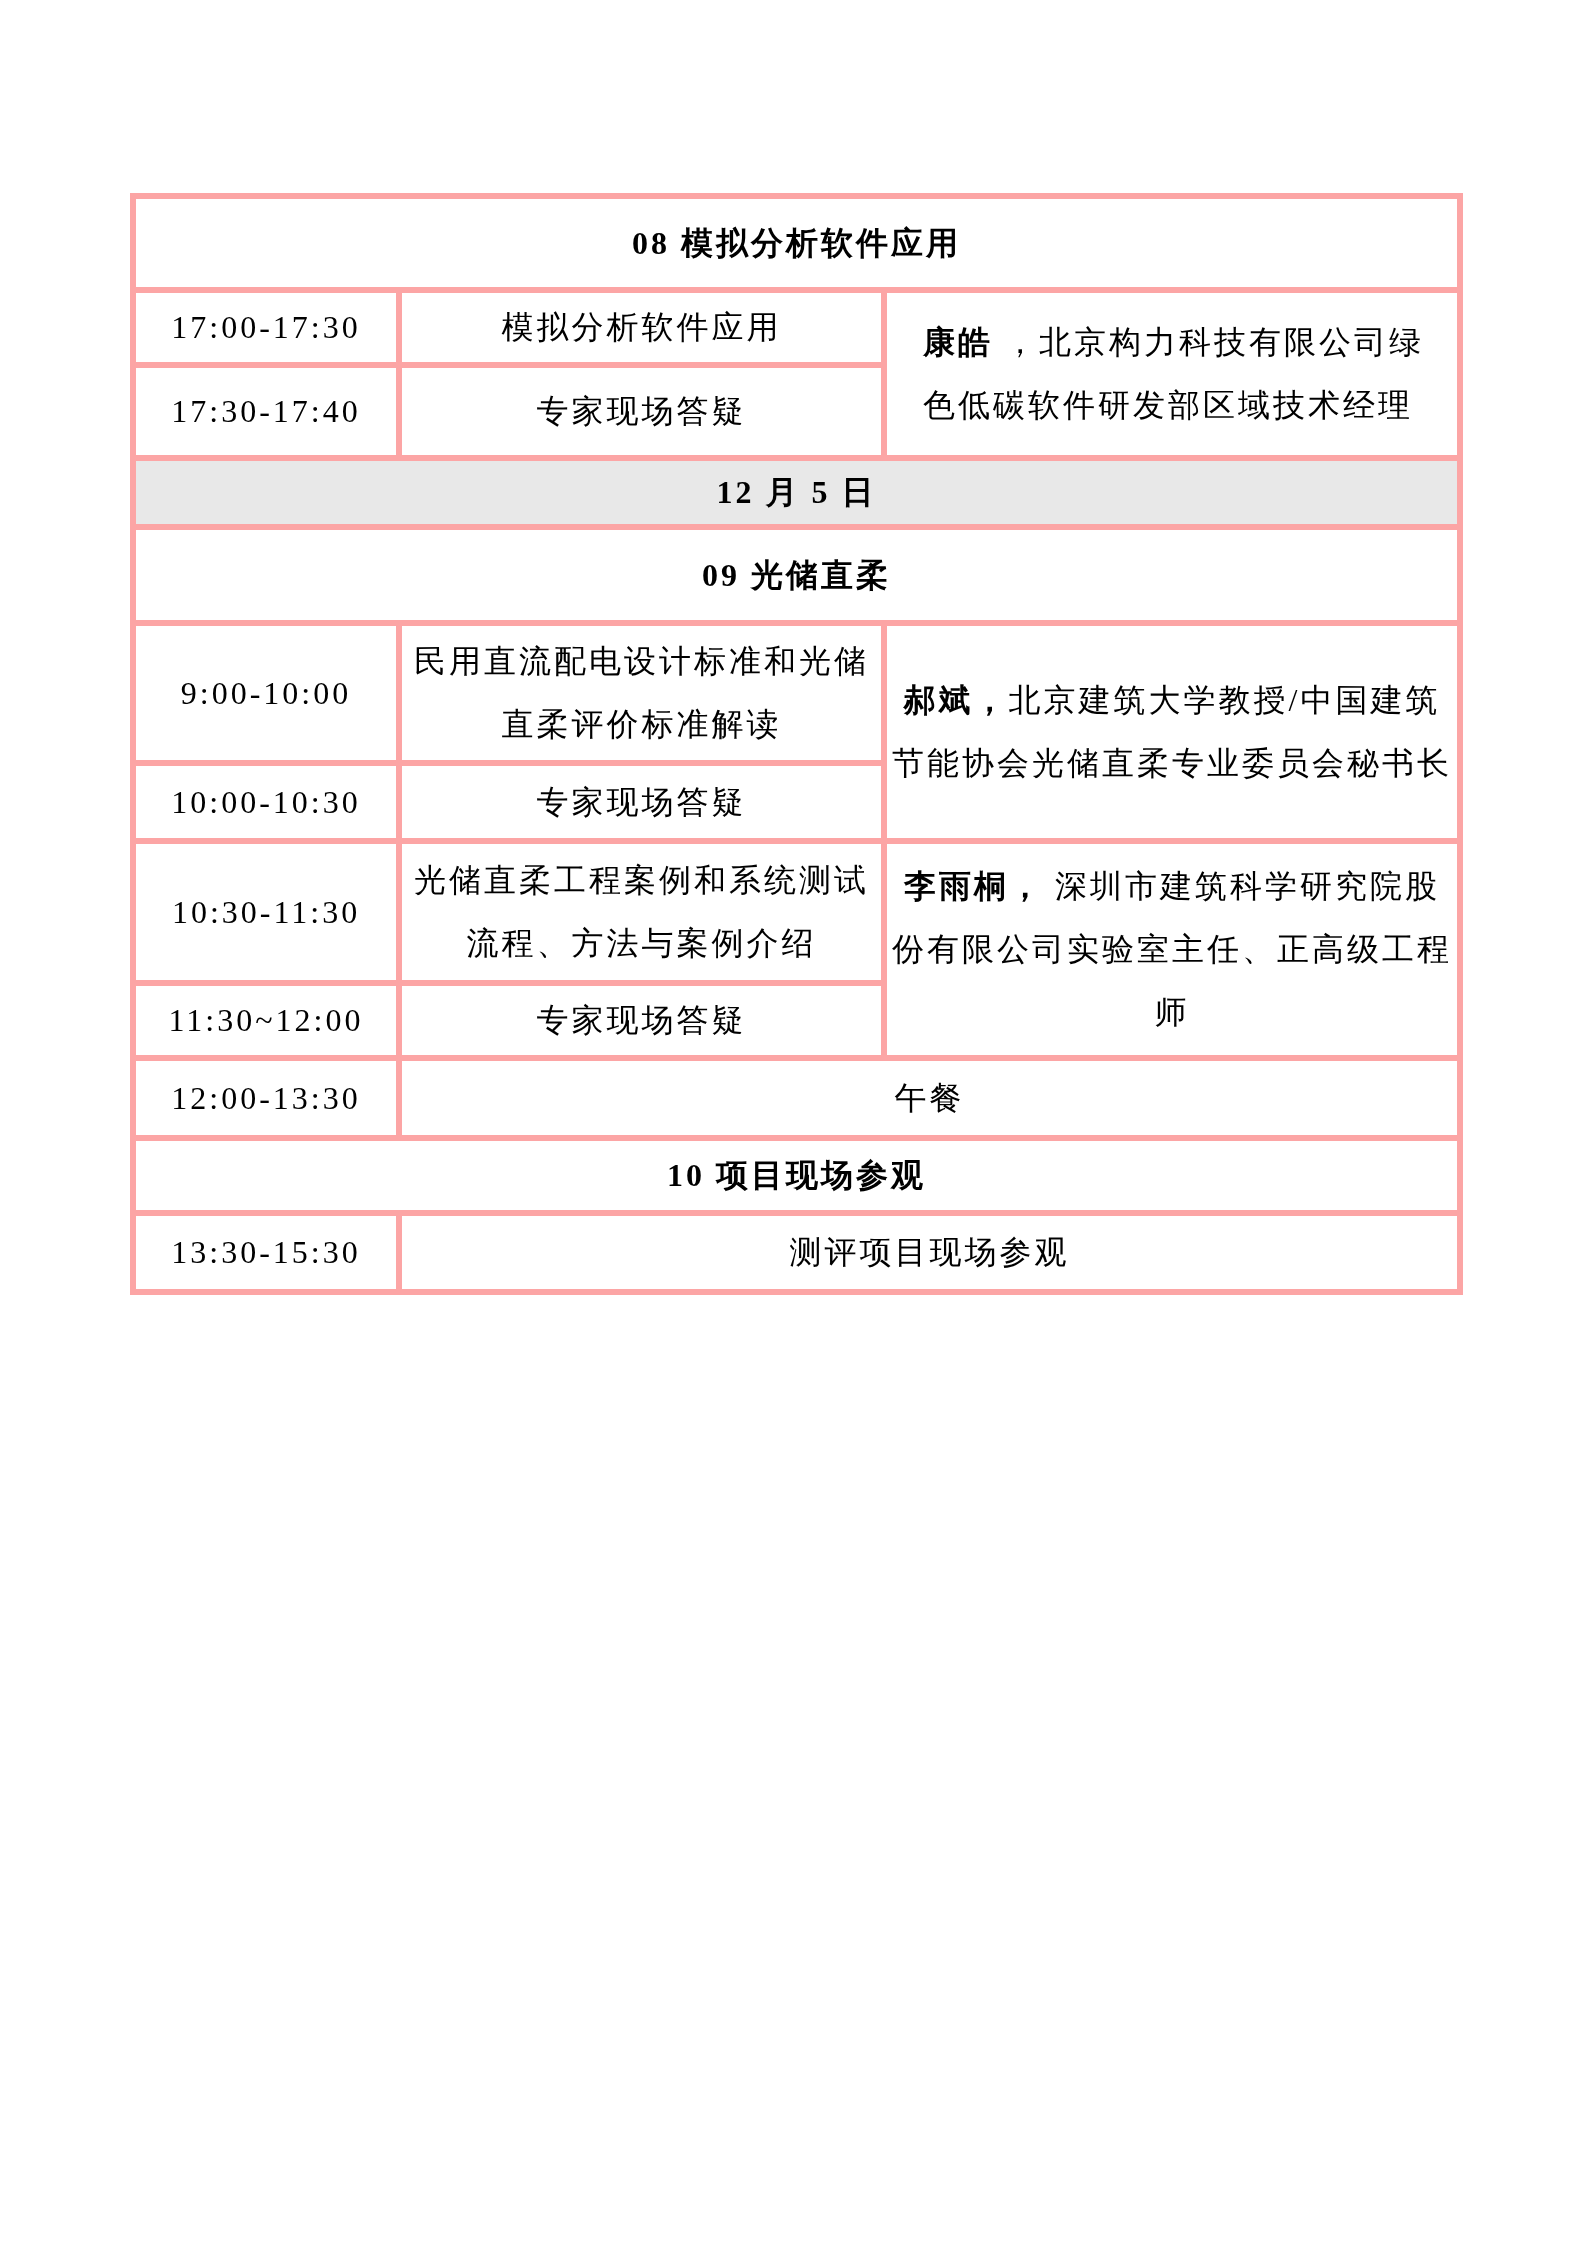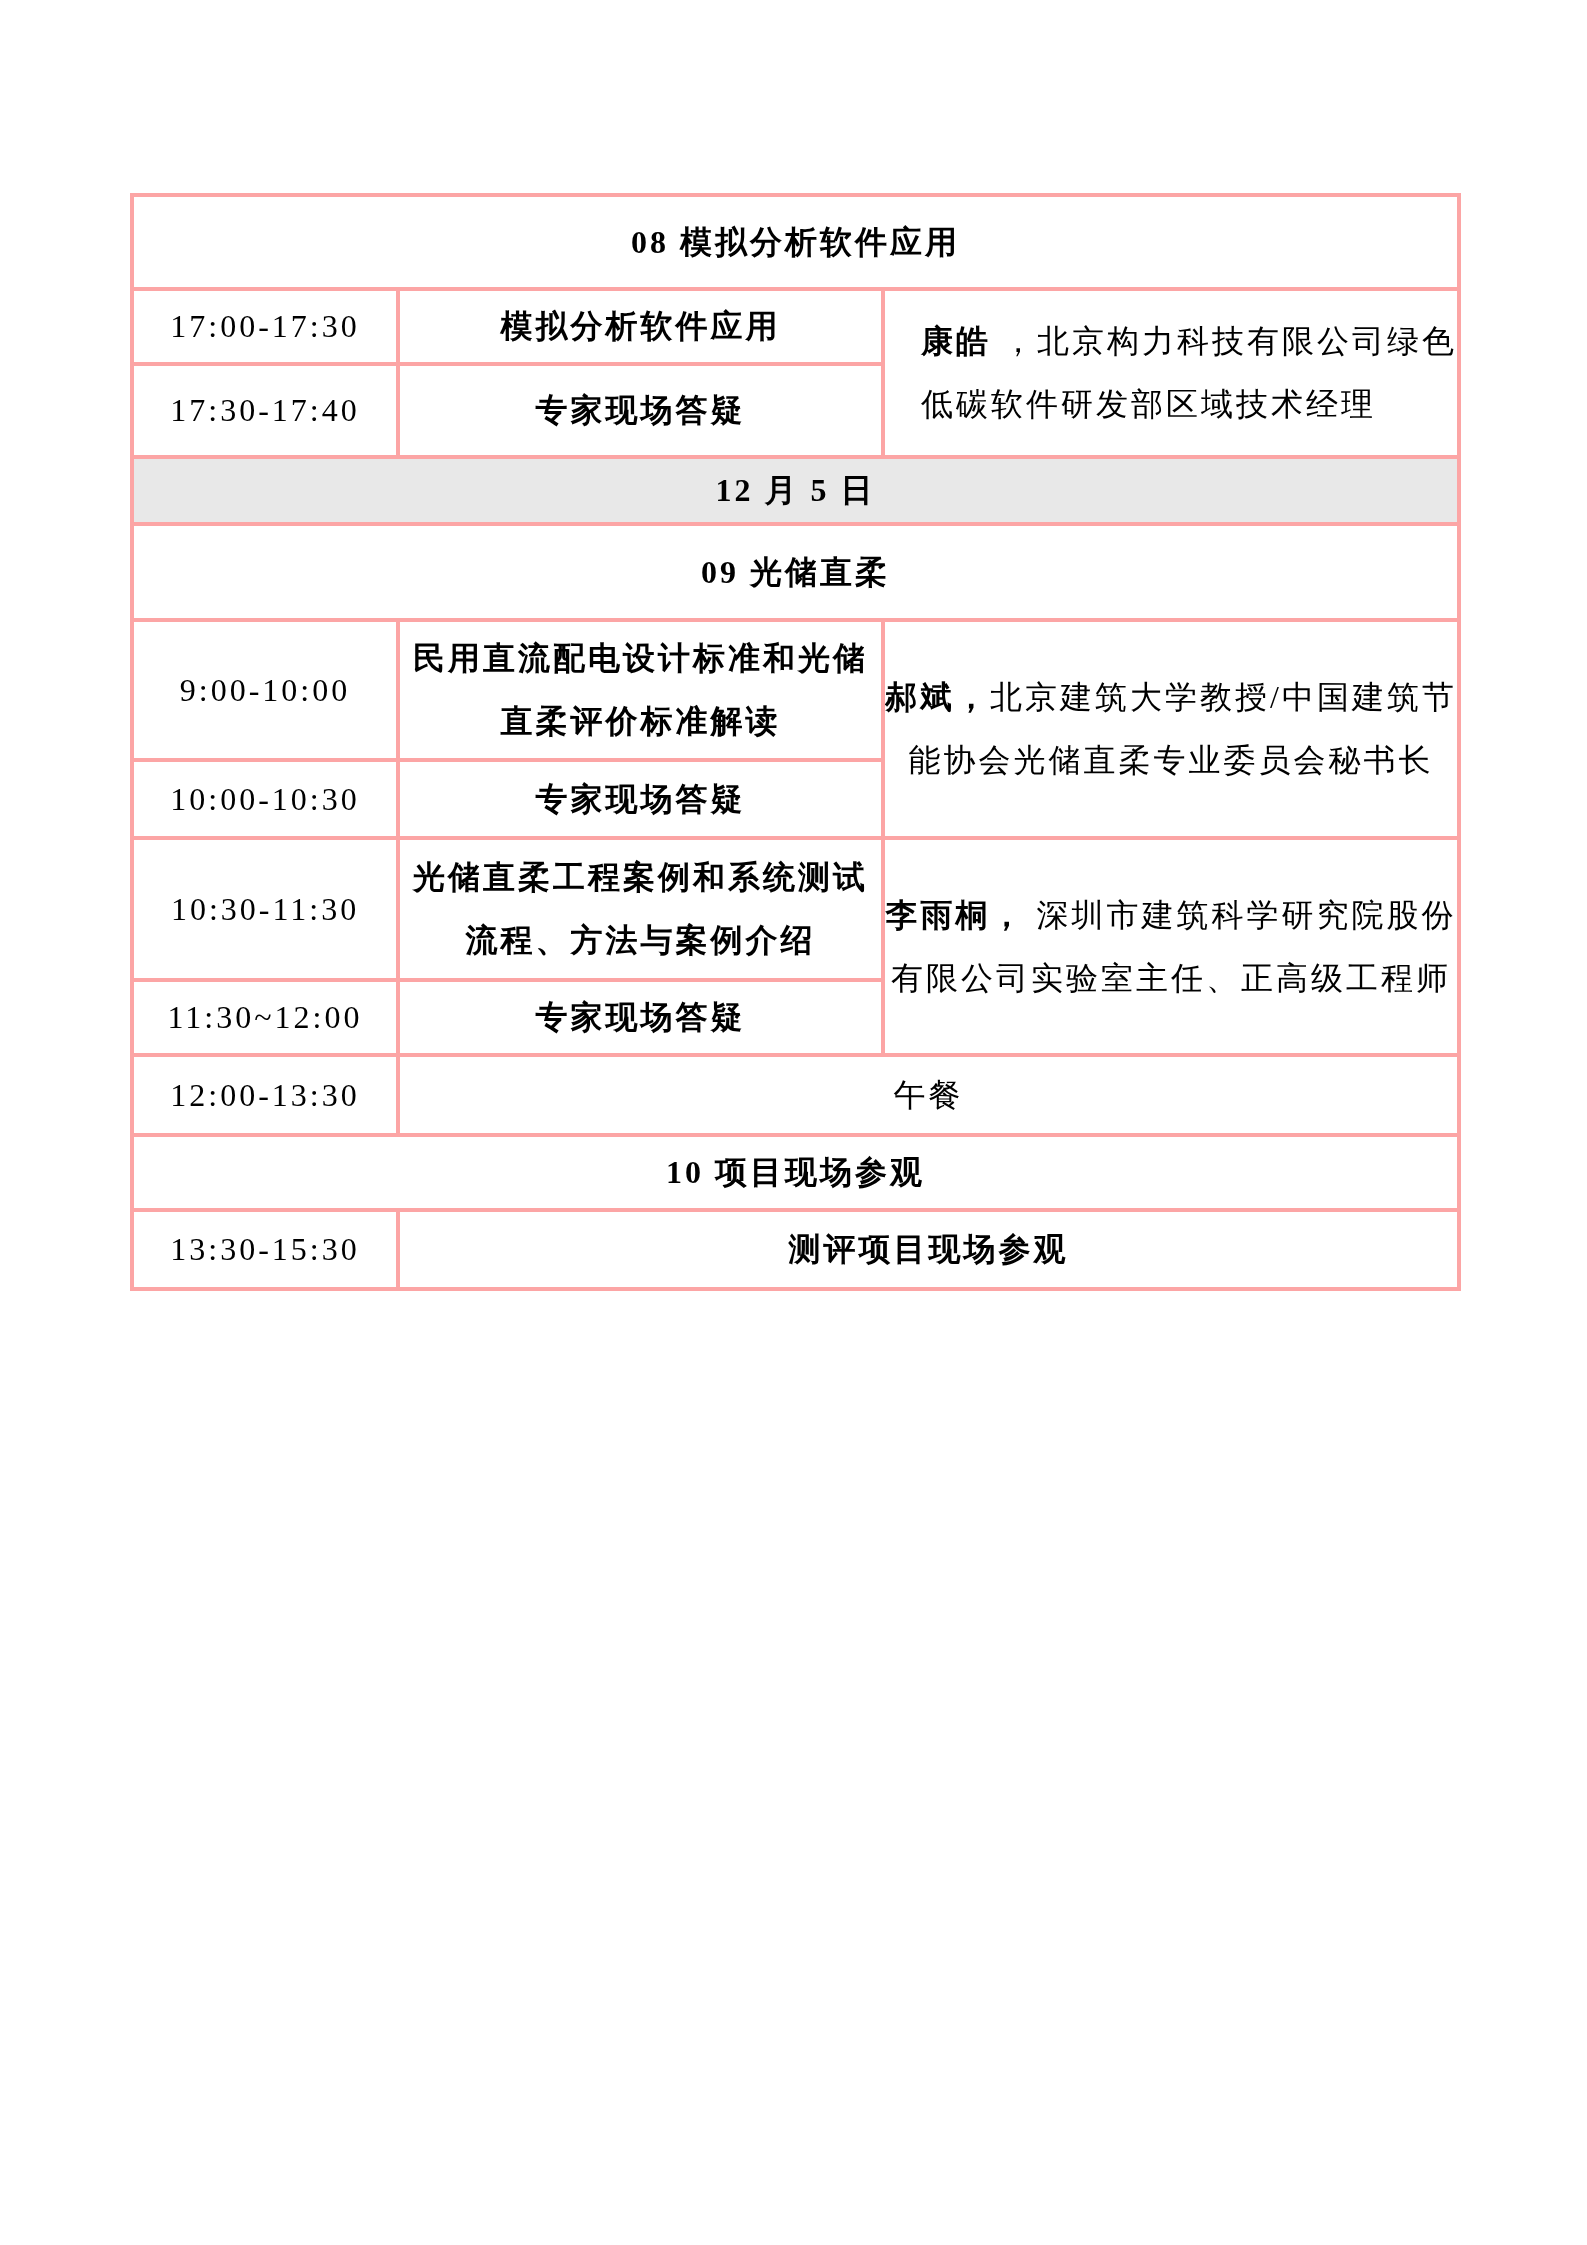--- a/index.html
+++ b/index.html
@@ -17,21 +17,21 @@
   }
   table.agenda {
     position: absolute;
     left: 130px;
     top: 193px;
     width: 1327px;
     border-collapse: collapse;
     table-layout: fixed;
   }
   table.agenda td {
-    border: 4px solid #fca5a5;
+    border: 6px solid #fca5a5;
     padding: 0;
     vertical-align: middle;
     text-align: center;
     font-size: 32px;
     line-height: 63px;
     letter-spacing: 3px;
     overflow: hidden;
   }
   col.c-time    { width: 266px; }
   col.c-topic   { width: 485px; }
@@ -42,21 +42,20 @@
   }
   td.date-banner {
     font-weight: bold;
     background: #e8e8e8;
     border-top-width: 3px;
     border-bottom-width: 3px;
   }
   td.topic {
     text-align: left;
     padding: 0 20px;
-    font-weight: bold;
   }
   td.speaker {
     text-align: center;
     padding: 4px 12px;
   }
   td.speaker.align-left {
     text-align: left;
     padding-left: 36px;
   }
   td.lunch {

